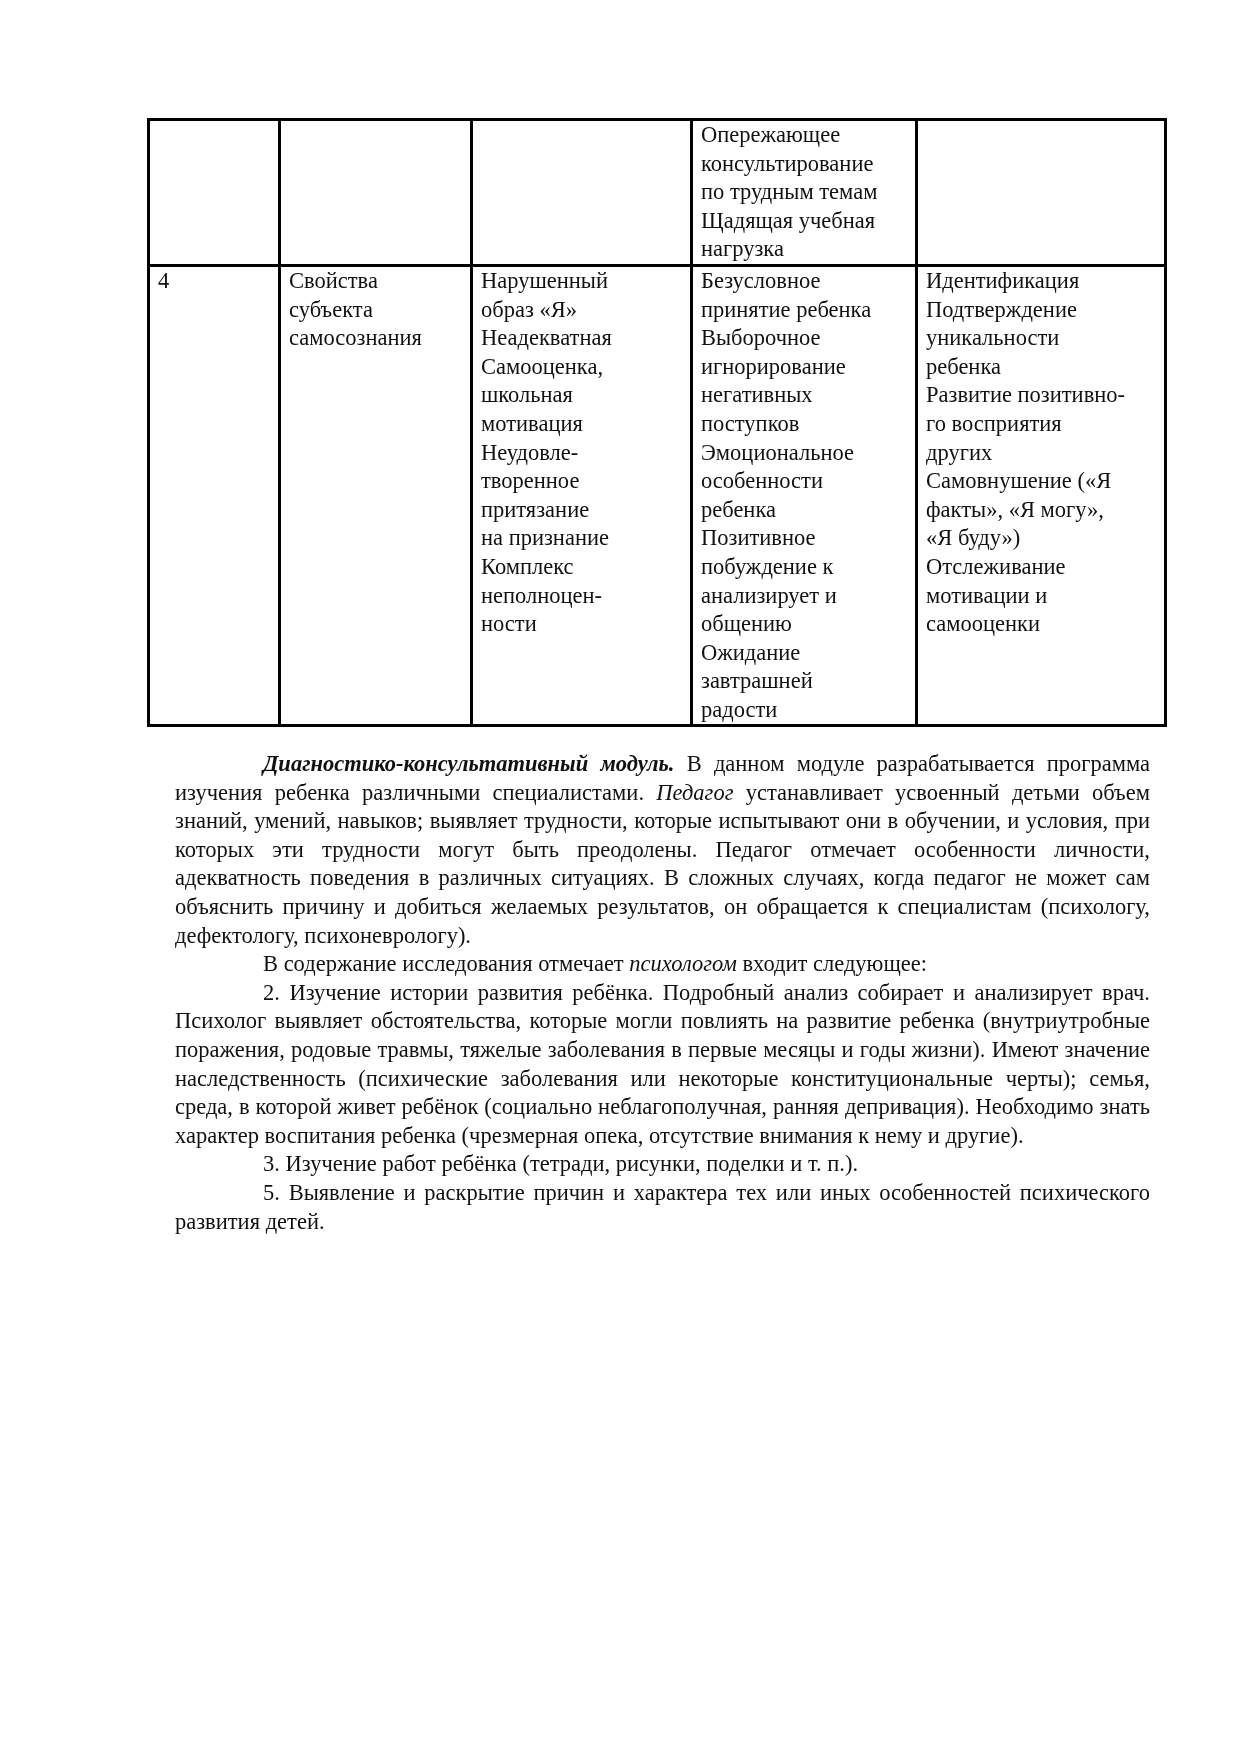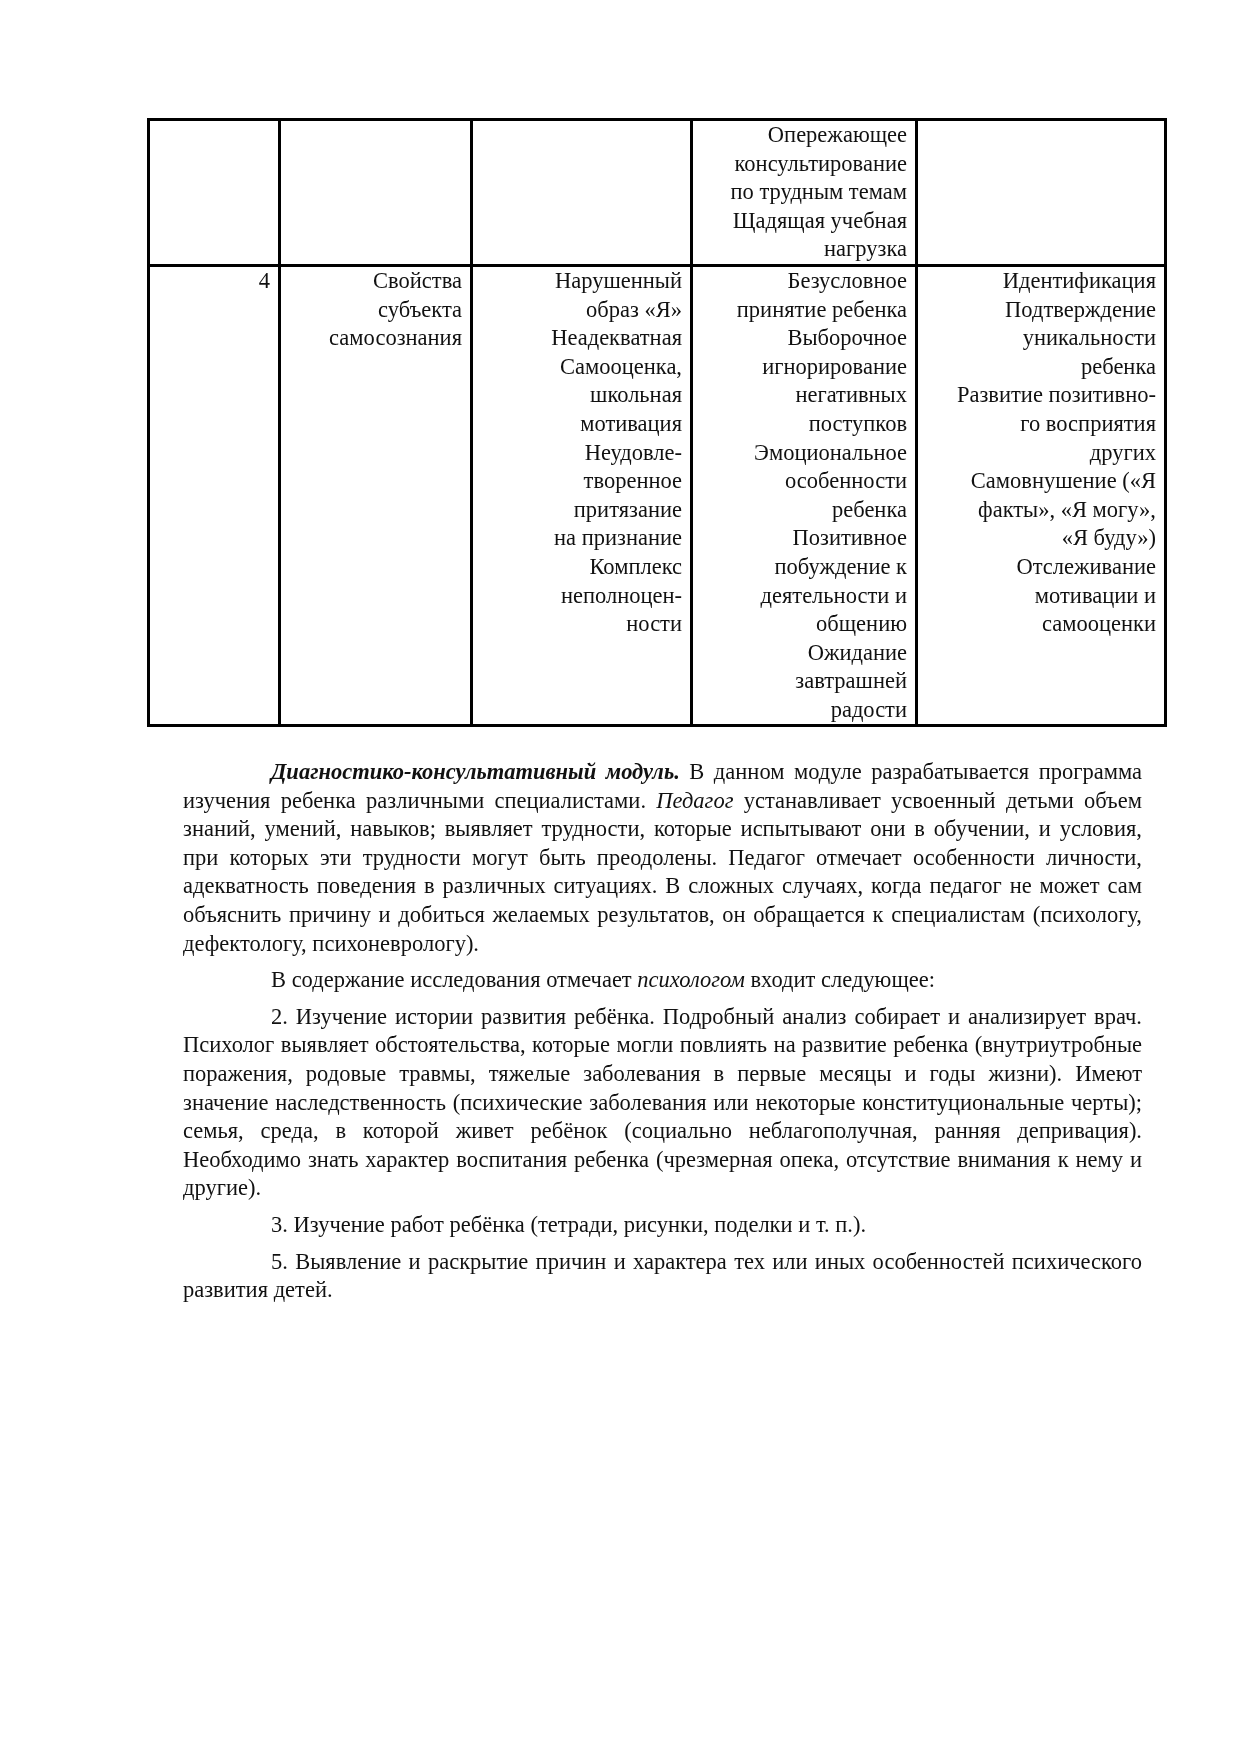--- a/index.html
+++ b/index.html
@@ -2,32 +2,32 @@
 <html><head>
 <meta charset="utf-8">
 <style>
   html, body { margin: 0; padding: 0; background: #ffffff; }
   body { width: 1240px; height: 1754px; position: relative; overflow: hidden;
          font-family: "Liberation Serif", "DejaVu Serif", serif; color: #111; }
   .page { position: absolute; left: 0; top: 0; width: 1240px; height: 1754px; }
   table.grid { position: absolute; left: 147px; top: 118px; border-collapse: collapse;
                table-layout: fixed; width: 1017px; }
   table.grid td { border: 3px solid #000; vertical-align: top; padding: 0 8px;
-                  font-size: 22.5px; line-height: 28.6px; text-align: right; }
+                  font-size: 22.5px; line-height: 28.6px; }
   table.grid col.c1 { width: 131px; }
   table.grid col.c2 { width: 192px; }
   table.grid col.c3 { width: 220px; }
   table.grid col.c4 { width: 225px; }
   table.grid col.c5 { width: 249px; }
   tr.r1 td { height: 142px; }
   tr.r2 td { height: 455px; }
   .line { display: block; white-space: nowrap; }
   .body-text { position: absolute; left: 175px; top: 750px; width: 975px;
                font-size: 22.5px; line-height: 28.6px; text-align: justify; }
-  .body-text p { margin: 8px; text-indent: 88px; }
+  .body-text p { margin: 0; text-indent: 88px; }
   .bi { font-weight: bold; font-style: italic; }
   .i { font-style: italic; }
 </style>
 </head>
 <body>
 
 <div class="page">
 
   <table class="grid">
     <colgroup>
@@ -78,21 +78,21 @@
             <span class="line">принятие ребенка</span>
             <span class="line">Выборочное</span>
             <span class="line">игнорирование</span>
             <span class="line">негативных</span>
             <span class="line">поступков</span>
             <span class="line">Эмоциональное</span>
             <span class="line">особенности</span>
             <span class="line">ребенка</span>
             <span class="line">Позитивное</span>
             <span class="line">побуждение к</span>
-            <span class="line">деятельности и</span>
+            <span class="line">анализирует и</span>
             <span class="line">общению</span>
             <span class="line">Ожидание</span>
             <span class="line">завтрашней</span>
             <span class="line">радости</span>
           </td>
         <td>
             <span class="line">Идентификация</span>
             <span class="line">Подтверждение</span>
             <span class="line">уникальности</span>
             <span class="line">ребенка</span>

